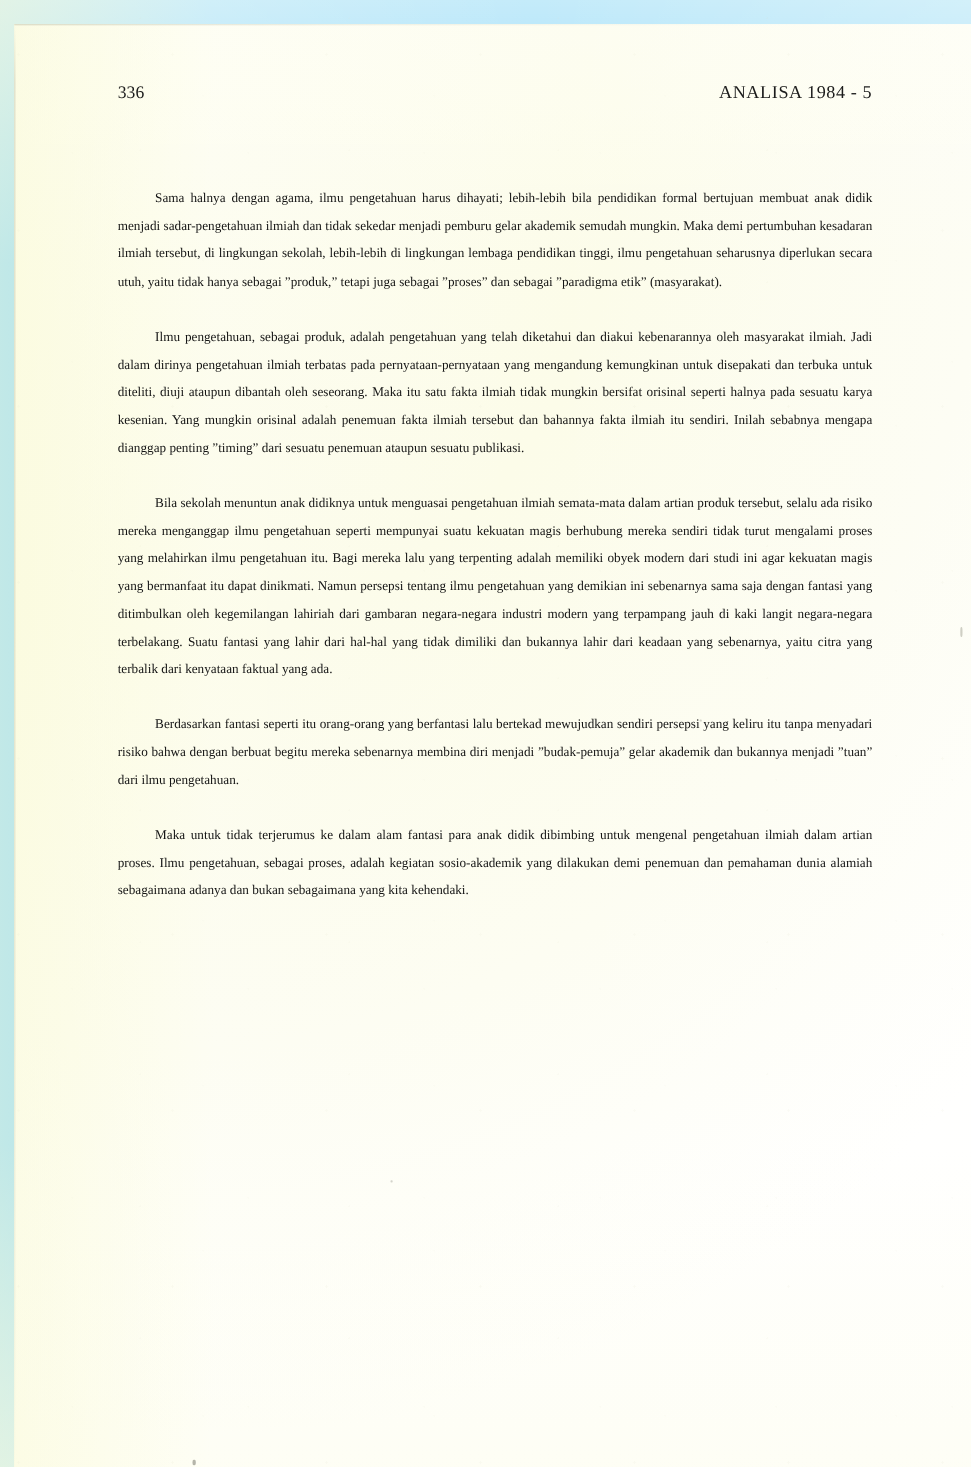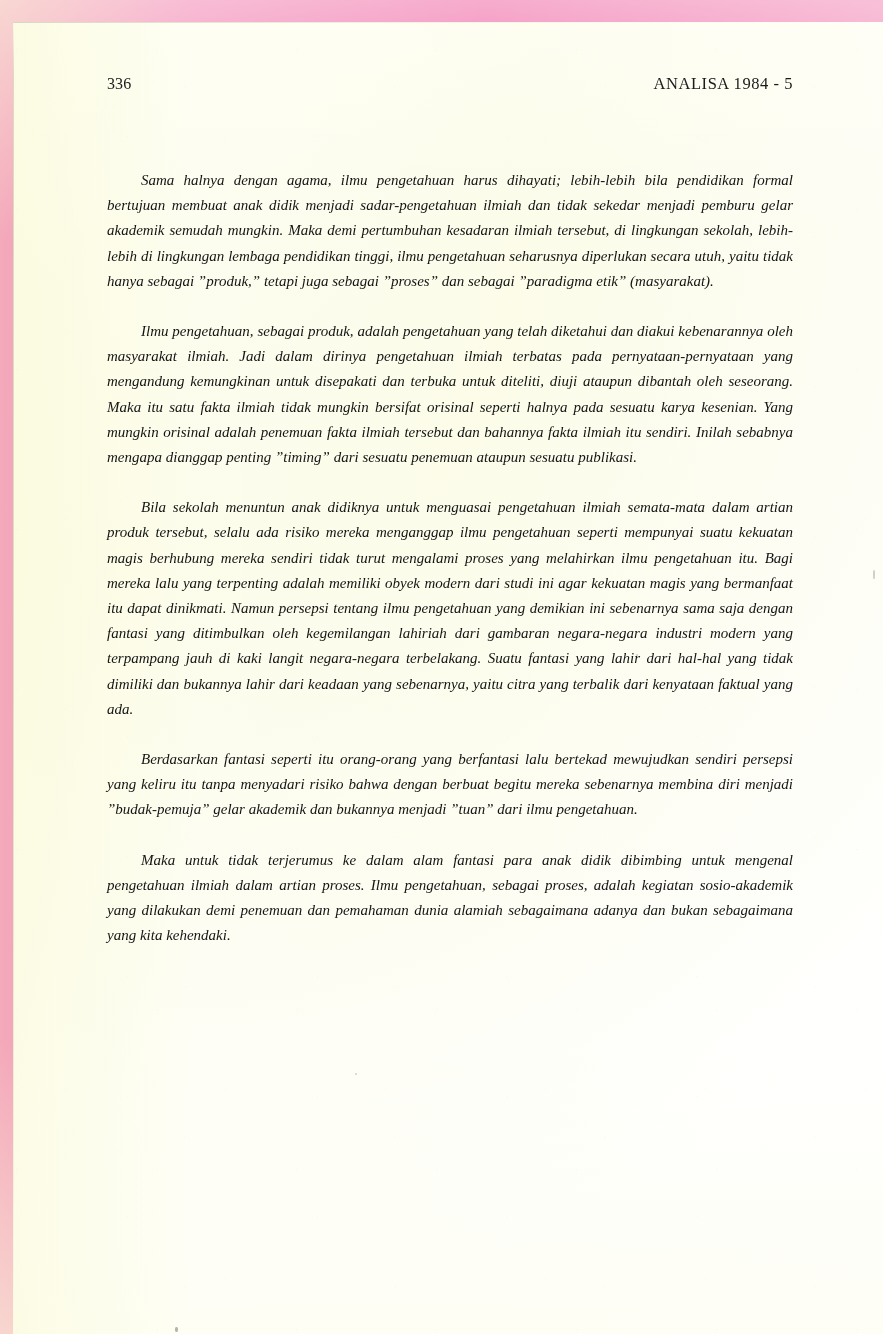--- a/index.html
+++ b/index.html
@@ -14,21 +14,21 @@
     height: 1334px;
     overflow: hidden;
     font-family: "Liberation Serif", "DejaVu Serif", serif;
   }
 
   
   #scan-page {
     position: relative;
     width: 883px;
     height: 1334px;
-    background: #ec4899;
+    background: #7dd3fc;
     overflow: hidden;
   }
 
   
   #paper-sheet {
     position: absolute;
     left: 13px;
     top: 22px;
     right: 0;
     bottom: 0;
@@ -102,28 +102,27 @@
     color: #1b1b1b;
     text-align: right;
   }
 
   
   #body-text {
     position: absolute;
     left: 107px;
     top: 168px;
     width: 686px;
-    font-size: 15px;
+    font-size: 12px;
     line-height: 25.2px;
     color: #141414;
     text-align: justify;
     text-justify: inter-word;
     -webkit-hyphens: none;
     hyphens: none;
-    font-style: italic;
   }
 
   .para {
     margin: 0 0 25px 0;
     text-indent: 34px;
     text-align: justify;
   }
 
   .para:last-child {
     margin-bottom: 16px;

